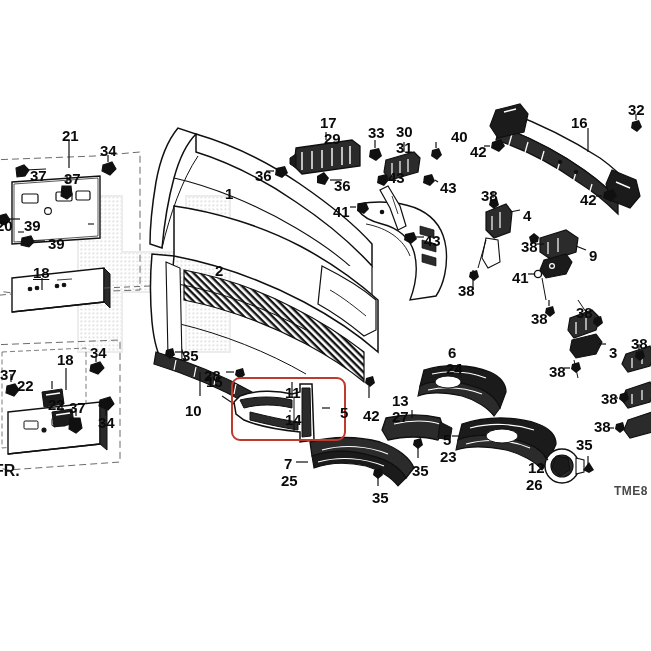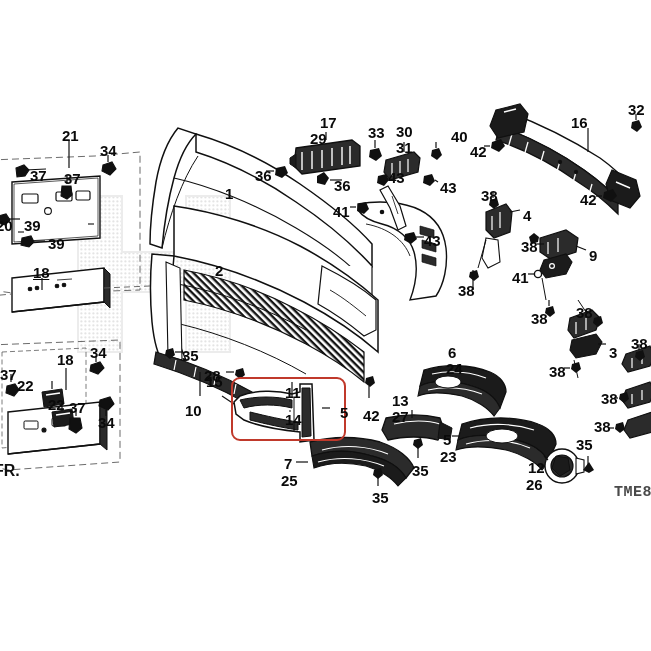--- a/index.html
+++ b/index.html
@@ -36,22 +36,22 @@
   .watermark-text {
     position: absolute;
     font-family: "Liberation Sans", sans-serif;
     font-weight: 700;
     color: #e9e9e9;
     letter-spacing: 2px;
     user-select: none;
   }
   #code-stamp {
     position: absolute;
-    font-family: Liberation Mono, monospace;
-    font-size: 15px;
+    font-family: Liberation Sans, sans-serif;
+    font-size: 12px;
     font-weight: 700;
     color: #4a4a4a;
     letter-spacing: 0.5px;
   }
   #fr-marker {
     position: absolute;
     font-family: "Liberation Sans", sans-serif;
     font-size: 16px;
     font-weight: 700;
     color: #101010;
@@ -581,21 +581,21 @@
       <div class="callout" style="left: 57px; top: 352px;">18</div>
       <div class="callout" style="left: 0px; top: 367px;">37</div>
       <div class="callout" style="left: 17px; top: 378px;">22</div>
       <div class="callout" style="left: 48px; top: 397px;">22</div>
       <div class="callout" style="left: 69px; top: 400px;">37</div>
       <div class="callout" style="left: 98px; top: 415px;">34</div>
       <div class="callout" style="left: 225px; top: 186px;">1</div>
       <div class="callout" style="left: 215px; top: 263px;">2</div>
       <div class="callout" style="left: 255px; top: 168px;">36</div>
       <div class="callout" style="left: 320px; top: 115px;">17</div>
-      <div class="callout" style="left: 310px; top: 131px;">29</div>
+      <div class="callout" style="left: 324px; top: 131px;">29</div>
       <div class="callout" style="left: 334px; top: 178px;">36</div>
       <div class="callout" style="left: 368px; top: 125px;">33</div>
       <div class="callout" style="left: 396px; top: 124px;">30</div>
       <div class="callout" style="left: 396px; top: 140px;">31</div>
       <div class="callout" style="left: 451px; top: 129px;">40</div>
       <div class="callout" style="left: 388px; top: 170px;">43</div>
       <div class="callout" style="left: 440px; top: 180px;">43</div>
       <div class="callout" style="left: 333px; top: 204px;">41</div>
       <div class="callout" style="left: 424px; top: 233px;">43</div>
       <div class="callout" style="left: 470px; top: 144px;">42</div>

